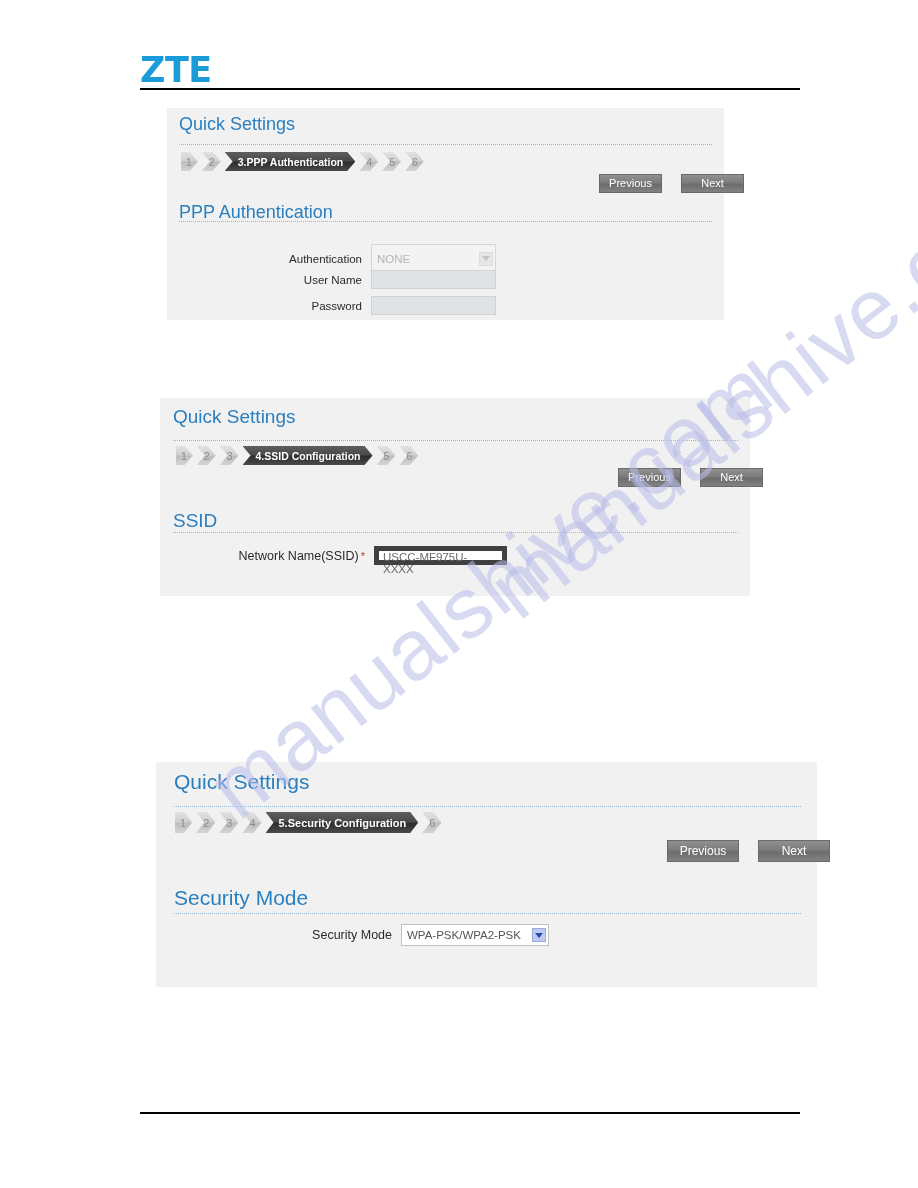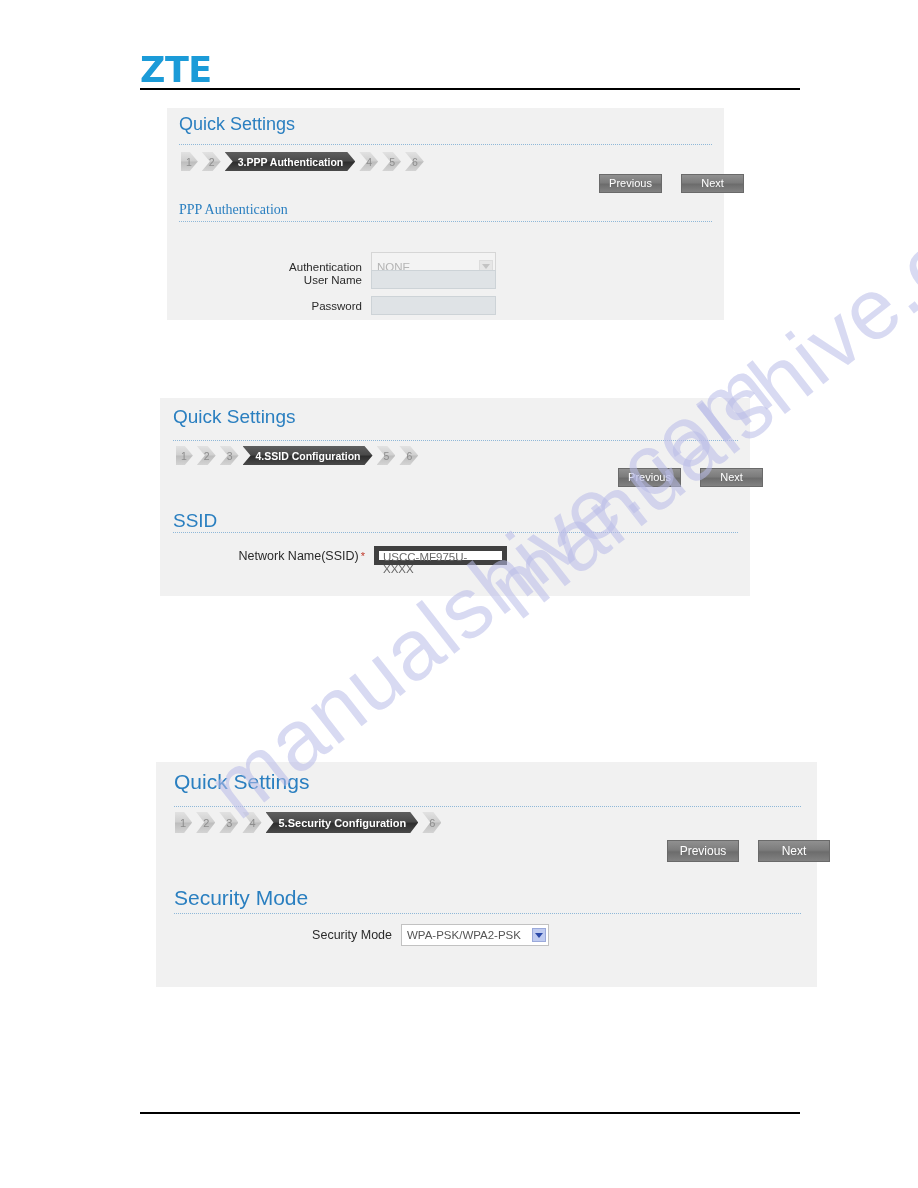--- a/index.html
+++ b/index.html
@@ -103,21 +103,21 @@
 
   #panel-1 .rule-mid { left: 12px;  top: 113px; width: 533px; }
   #panel-2 .rule-mid { left: 13px;  top: 134px; width: 565px; }
   #panel-3 .rule-mid { left: 18px;  top: 151px; width: 627px; }
 
   .section-title {
     position: absolute;
     color: #2a7fc0;
     font-weight: 400;
   }
-  #panel-1 .section-title { left: 12px; top: 94px;  font-size: 14px; font-family: Liberation Serif, serif; }
+  #panel-1 .section-title { left: 12px; top: 94px;  font-size: 18px; }
   #panel-2 .section-title { left: 13px; top: 112px; font-size: 19px; }
   #panel-3 .section-title { left: 18px; top: 124px; font-size: 21px; }
 
   
   .steps {
     position: absolute;
     display: flex;
     align-items: center;
   }
   #panel-1 .steps { left: 14px; top: 44px; }
@@ -310,21 +310,21 @@
   </div>
 
   <div class="nav-buttons">
     <button class="nav-btn">Previous</button>
     <button class="nav-btn">Next</button>
   </div>
 
   <div class="section-title">PPP Authentication</div>
   <div class="dotted-rule rule-mid"></div>
 
-  <div class="form-row" style="left:12px; top:144px;">
+  <div class="form-row" style="left:12px; top:136px;">
     <div class="form-label" style="width:183px;">Authentication</div>
     <div class="sel-box disabled" style="width:125px;">
       <span>NONE</span>
       <span class="sel-arrow faded">
           <i></i>
         </span>
     </div>
   </div>
 
   <div class="form-row" style="left:12px; top:162px;">

